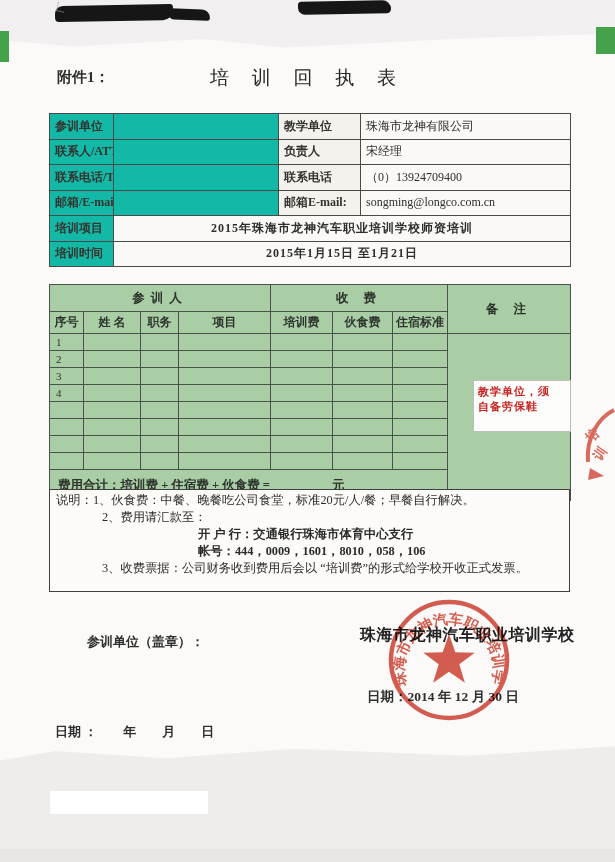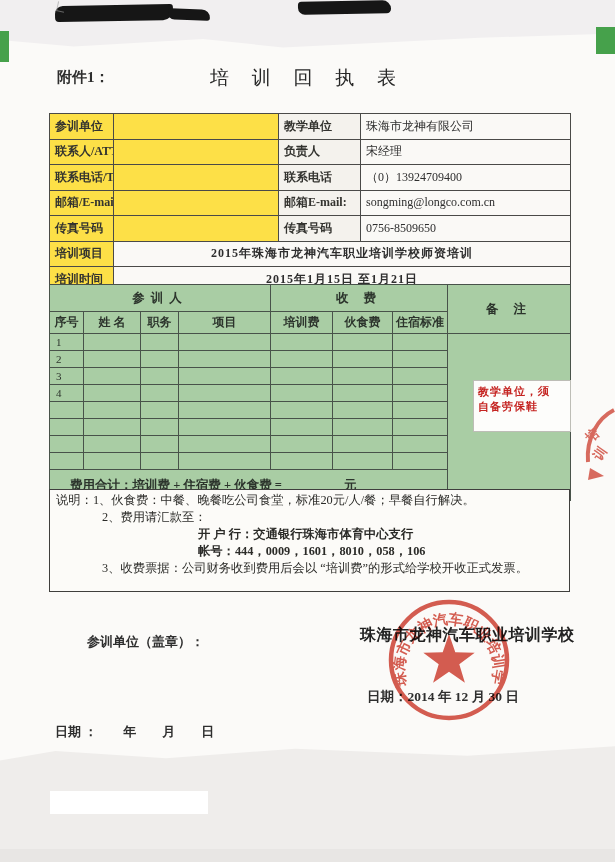--- a/index.html
+++ b/index.html
@@ -21,34 +21,34 @@
       border-bottom:1px solid #9a9a9a;transform:rotate(12deg);opacity:.6;}
   .white-bar{position:absolute;left:50px;top:791px;width:158px;height:23px;background:#ffffff;}
   
   .attachment{position:absolute;left:57px;top:68px;font-size:15px;font-weight:700;}
   .title{position:absolute;left:0;top:65px;width:615px;text-align:center;font-size:19px;
       font-weight:400;letter-spacing:9px;color:#262626;}
   
   table{border-collapse:collapse;table-layout:fixed;}
   .info{position:absolute;left:49px;top:113px;width:521px;}
   .info td{border:1px solid #4a4a48;font-size:12px;height:24.5px;padding:0 5px;overflow:hidden;white-space:nowrap;}
-  .c-yellow{background:#fde047;margin-left:34px;}
+  .c-yellow{background:#14b8a6;margin-left:34px;}
   .c-l2{background:#f4f2ed;}
   .c-val{background:#faf9f6;}
   .info .lbl{font-weight:600;color:#33332f;}
   .info .center{text-align:center;font-weight:600;letter-spacing:1px;}
   
   .pwrap{position:absolute;left:49px;top:284px;width:521px;}
   .ptable{width:521px;}
   .ptable td{border:1px solid #48524a;background:#a9cda4;font-size:12px;color:#2c342c;
       text-align:center;padding:0 2px;overflow:hidden;white-space:nowrap;}
   .ptable .gh{height:26px;font-weight:600;letter-spacing:6px;font-size:12.5px;}
   .ptable .ch{height:21px;font-weight:600;}
   .ptable .dr td{height:16px;font-size:11px;text-align:left;padding-left:6px;}
-  .ptable .total td{height:30px;text-align:left;font-weight:600;font-size:12.5px;padding-left:20px;}
+  .ptable .total td{height:30px;text-align:left;font-weight:600;font-size:12.5px;padding-left:8px;}
   .ptable .remarks-cell{vertical-align:top;}
   .note-box{position:absolute;left:425px;top:97px;width:96px;height:50px;background:#fdfdfb;
       box-shadow:0 0 0 1px #bdbdb6;padding:3px 4px;box-sizing:border-box;text-align:left;}
   .note-box div{font-size:11px;line-height:15px;color:#c52421;font-weight:700;transform:rotate(-.5deg);
       letter-spacing:1px;white-space:nowrap;}
   .total-unit{margin-left:62px;}
   
   .notes{position:absolute;left:49px;top:489px;width:521px;height:103px;background:#fcfbf8;
       border:1px solid #3f3f3d;box-sizing:border-box;font-size:12.3px;line-height:17px;color:#2b2b28;}
   .notes .n1{margin-left:6px;margin-top:2px;}
@@ -103,26 +103,20 @@
       <td class="lbl c-yellow">联系电话/TEL</td>
       <td class="c-yellow"></td>
       <td class="lbl c-l2">联系电话</td>
       <td class="c-val">（0）13924709400</td>
     </tr>
     <tr>
       <td class="lbl c-yellow">邮箱/E-mail</td>
       <td class="c-yellow"></td>
       <td class="lbl c-l2">邮箱E-mail:</td>
       <td class="c-val">songming@longco.com.cn</td>
-    </tr>
-    <tr>
-      <td class="lbl c-yellow">传真号码</td>
-      <td class="c-yellow"></td>
-      <td class="lbl c-l2">传真号码</td>
-      <td class="c-val">0756-8509650</td>
     </tr>
     <tr>
       <td class="lbl c-yellow">培训项目</td>
       <td class="c-val center" colspan="3">2015年珠海市龙神汽车职业培训学校师资培训</td>
     </tr>
     <tr>
       <td class="lbl c-yellow">培训时间</td>
       <td class="c-val center" colspan="3">2015年1月15日 至1月21日</td>
     </tr>
   </tbody>

